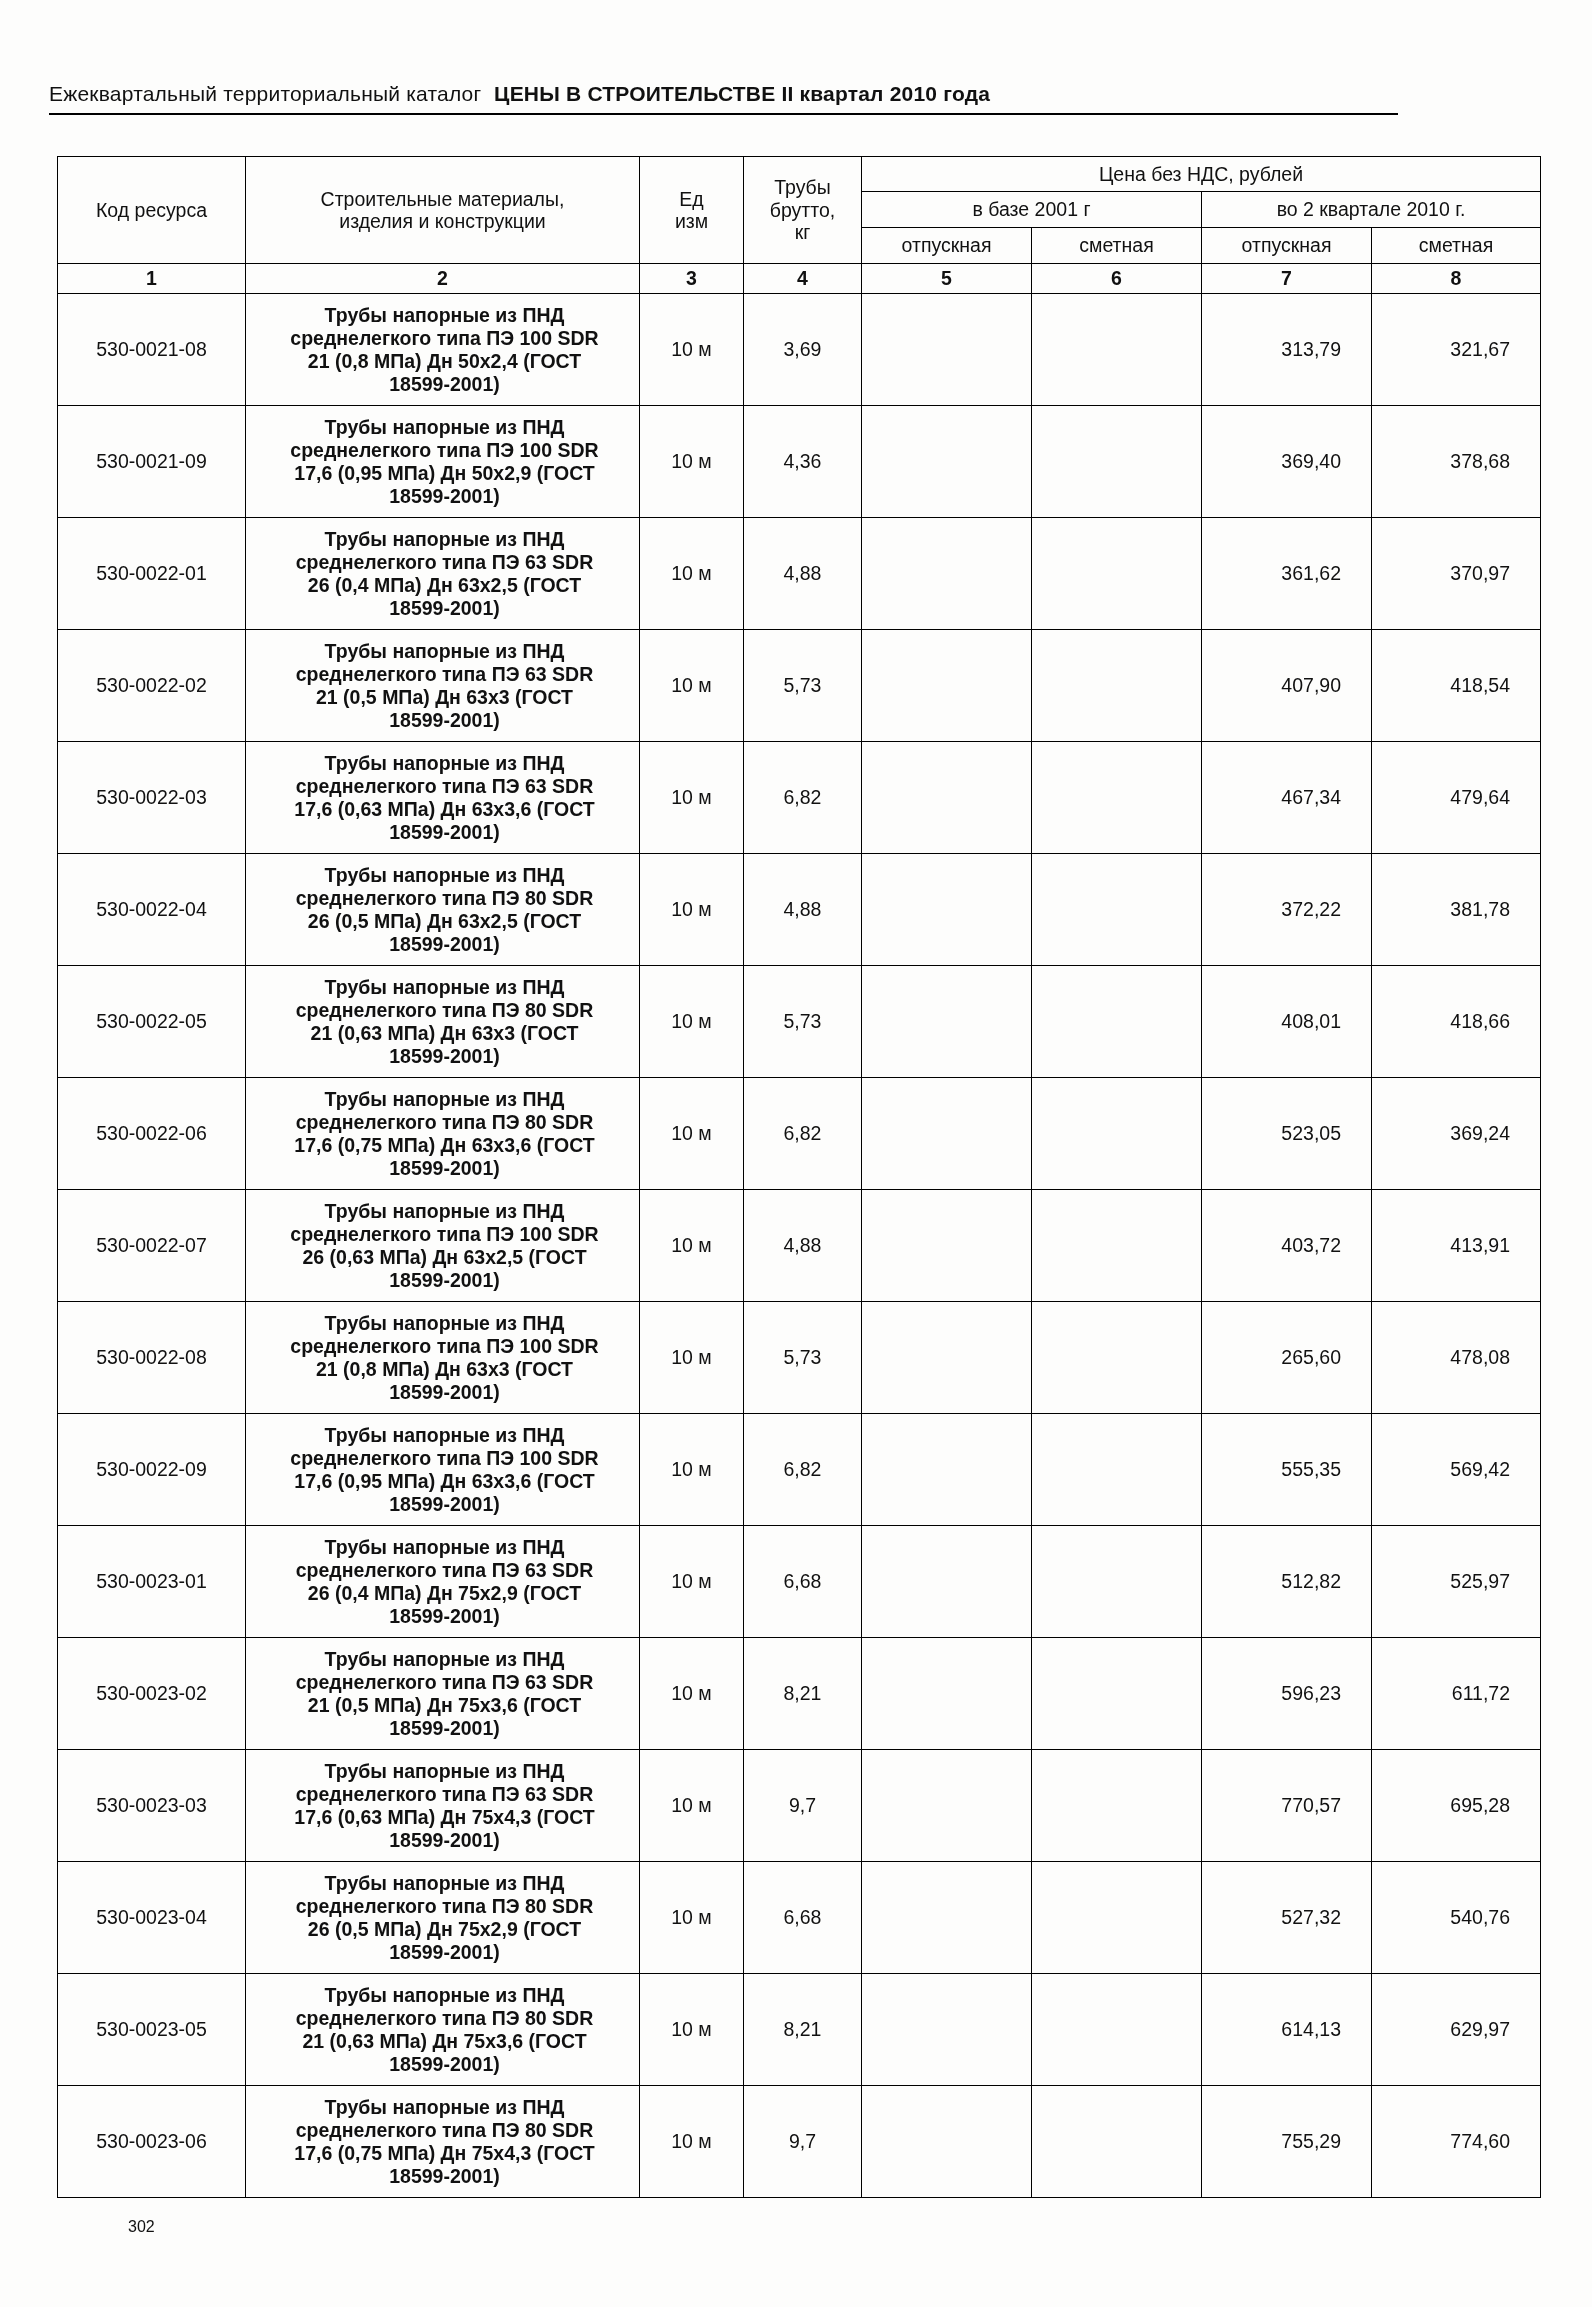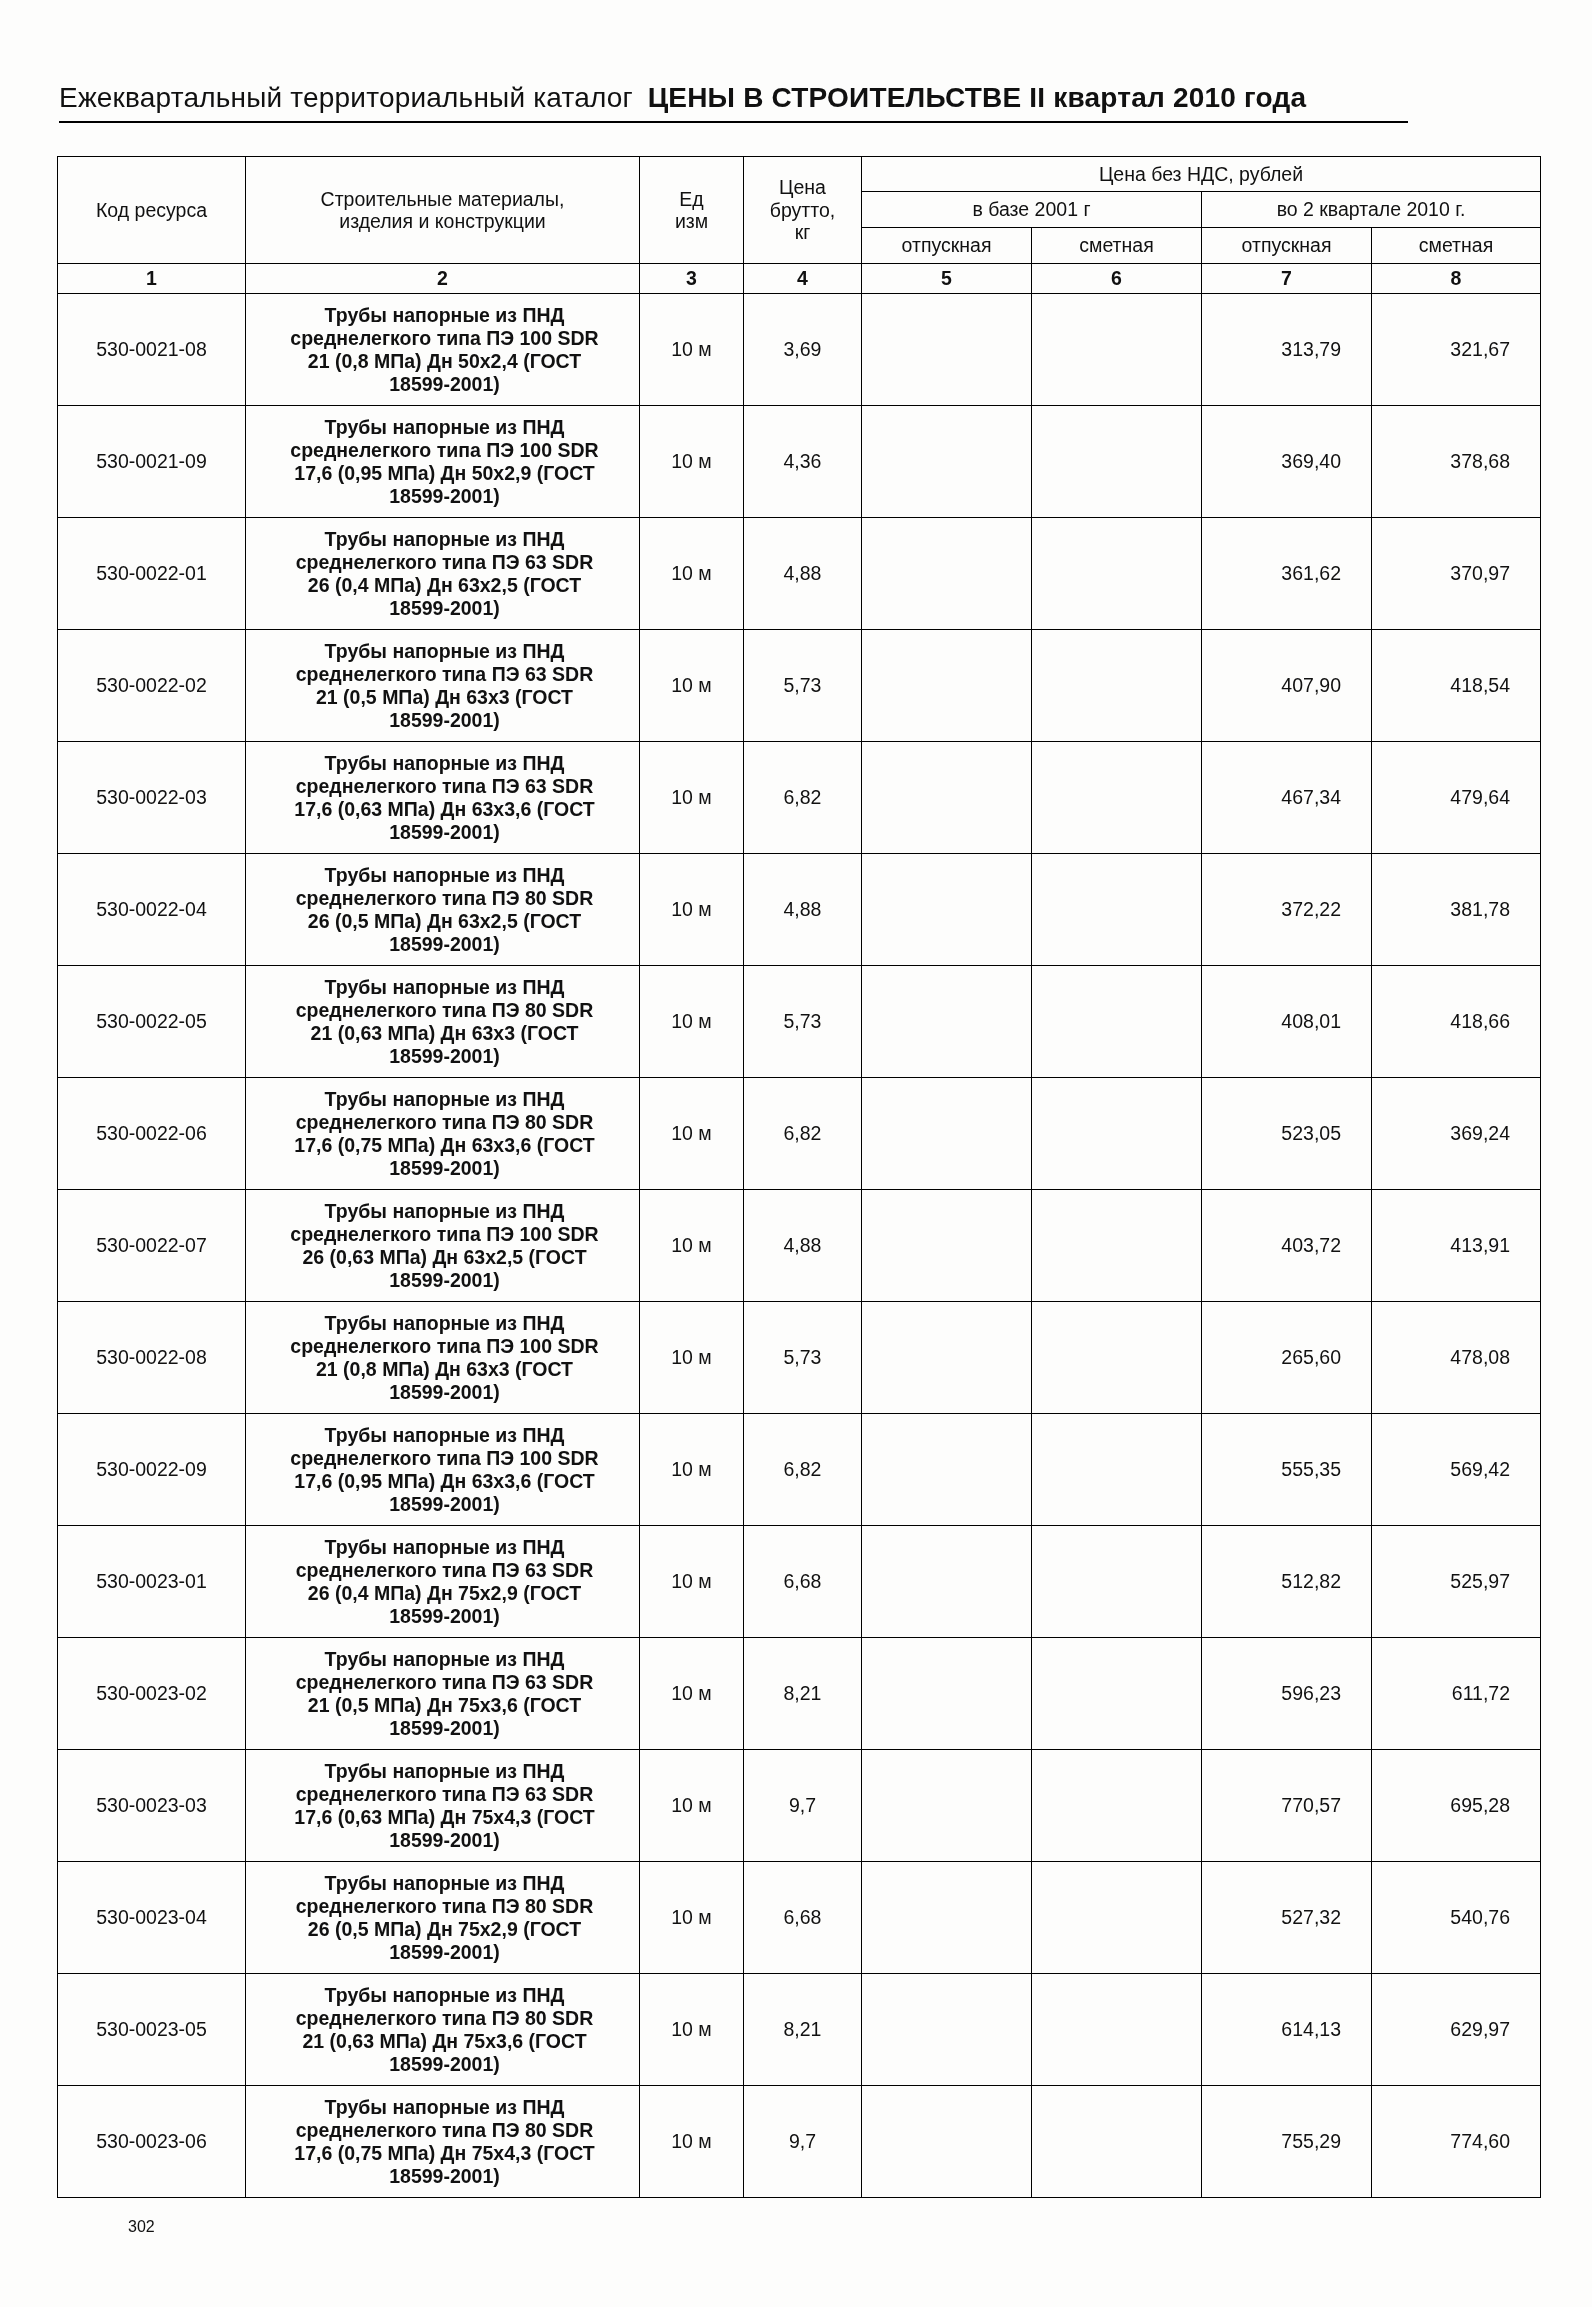--- a/index.html
+++ b/index.html
@@ -9,25 +9,25 @@
     position: relative;
     width: 1593px;
     height: 2307px;
     background: #fdfdfc;
     margin: 0 auto;
     overflow: hidden;
   }
   .page-header {
     position: absolute;
     top: 82px;
-    left: 59px;
+    left: 49px;
     width: 1349px;
     border-bottom: 2.7px solid #000;
     padding-bottom: 6.7px;
-    font-size: 28px;
+    font-size: 21px;
     letter-spacing: 0.2px;
     white-space: nowrap;
   }
   .page-header .hdr-prefix { font-weight: normal; }
   .page-header .hdr-title { font-weight: bold; margin-left: 6.7px; }
   .tbl-wrap {
     position: absolute;
     top: 156px;
     left: 57px;
     width: 1485px;
@@ -89,21 +89,21 @@
         <col style="width:170px">
         <col style="width:169px">
       </colgroup>
       <thead>
         <tr class="hrow-1">
           <th rowspan="3">Код ресурса</th>
           <th rowspan="3">Строительные материалы,
 изделия и конструкции</th>
           <th rowspan="3">Ед
 изм</th>
-          <th rowspan="3">Цена
+          <th rowspan="3">Трубы
 брутто,
 кг</th>
           <th colspan="4">Цена без НДС, рублей</th>
         </tr>
         <tr class="hrow-2">
           <th colspan="2">в базе 2001 г</th>
           <th colspan="2">во 2 квартале 2010 г.</th>
         </tr>
         <tr class="hrow-3">
           <th>отпускная</th>

